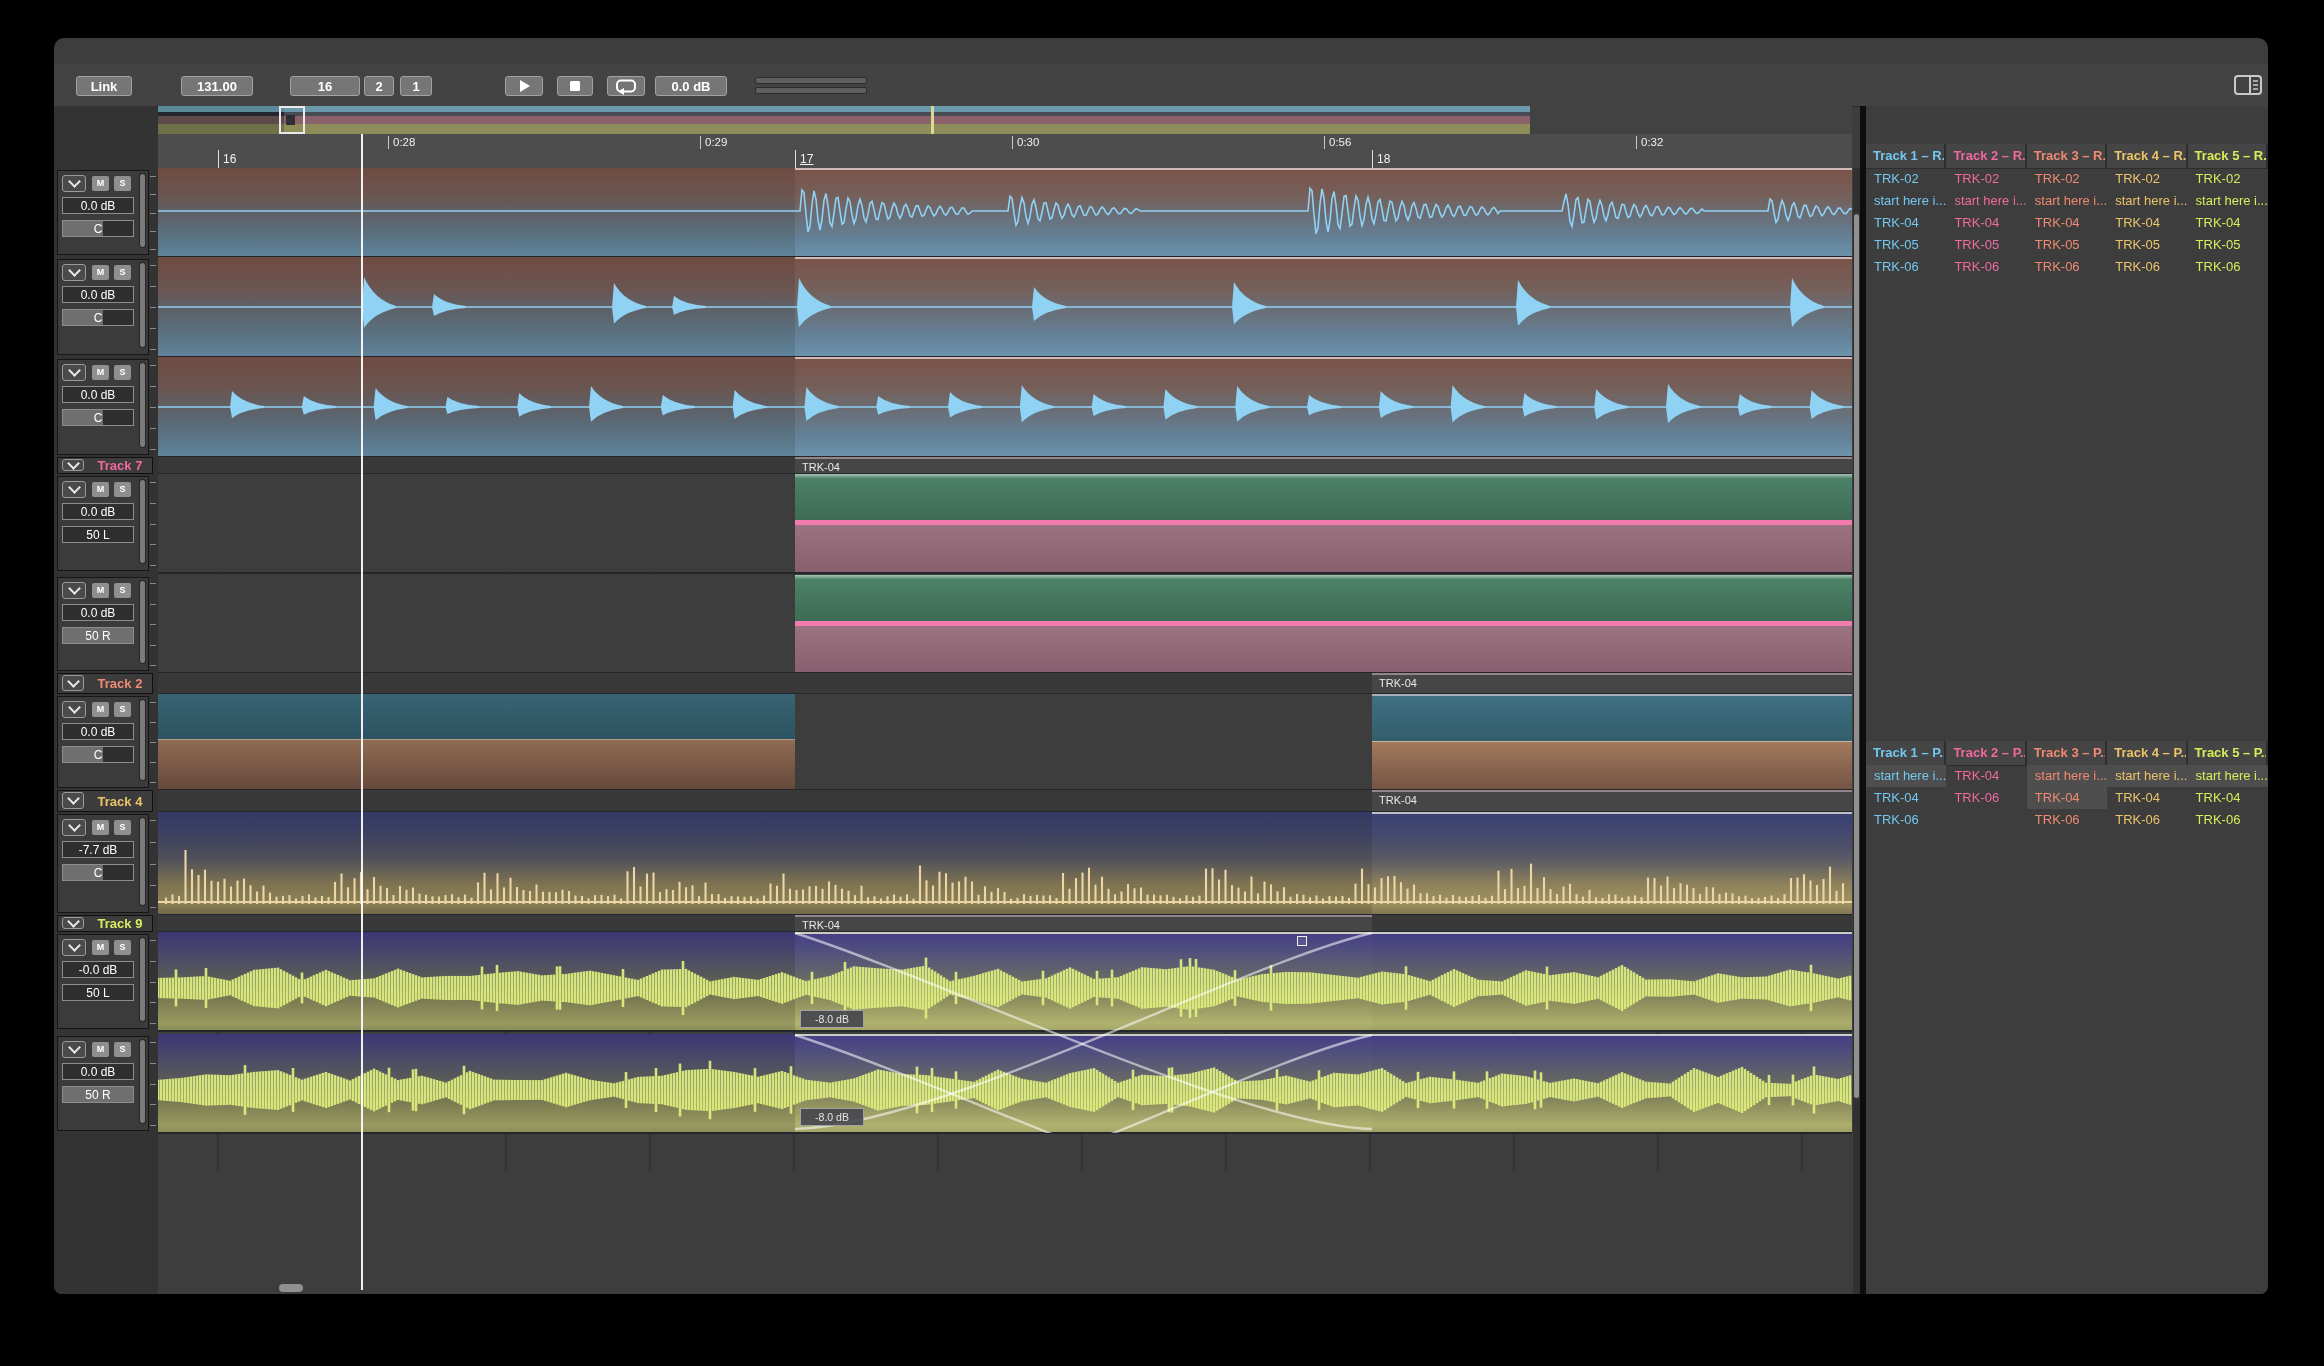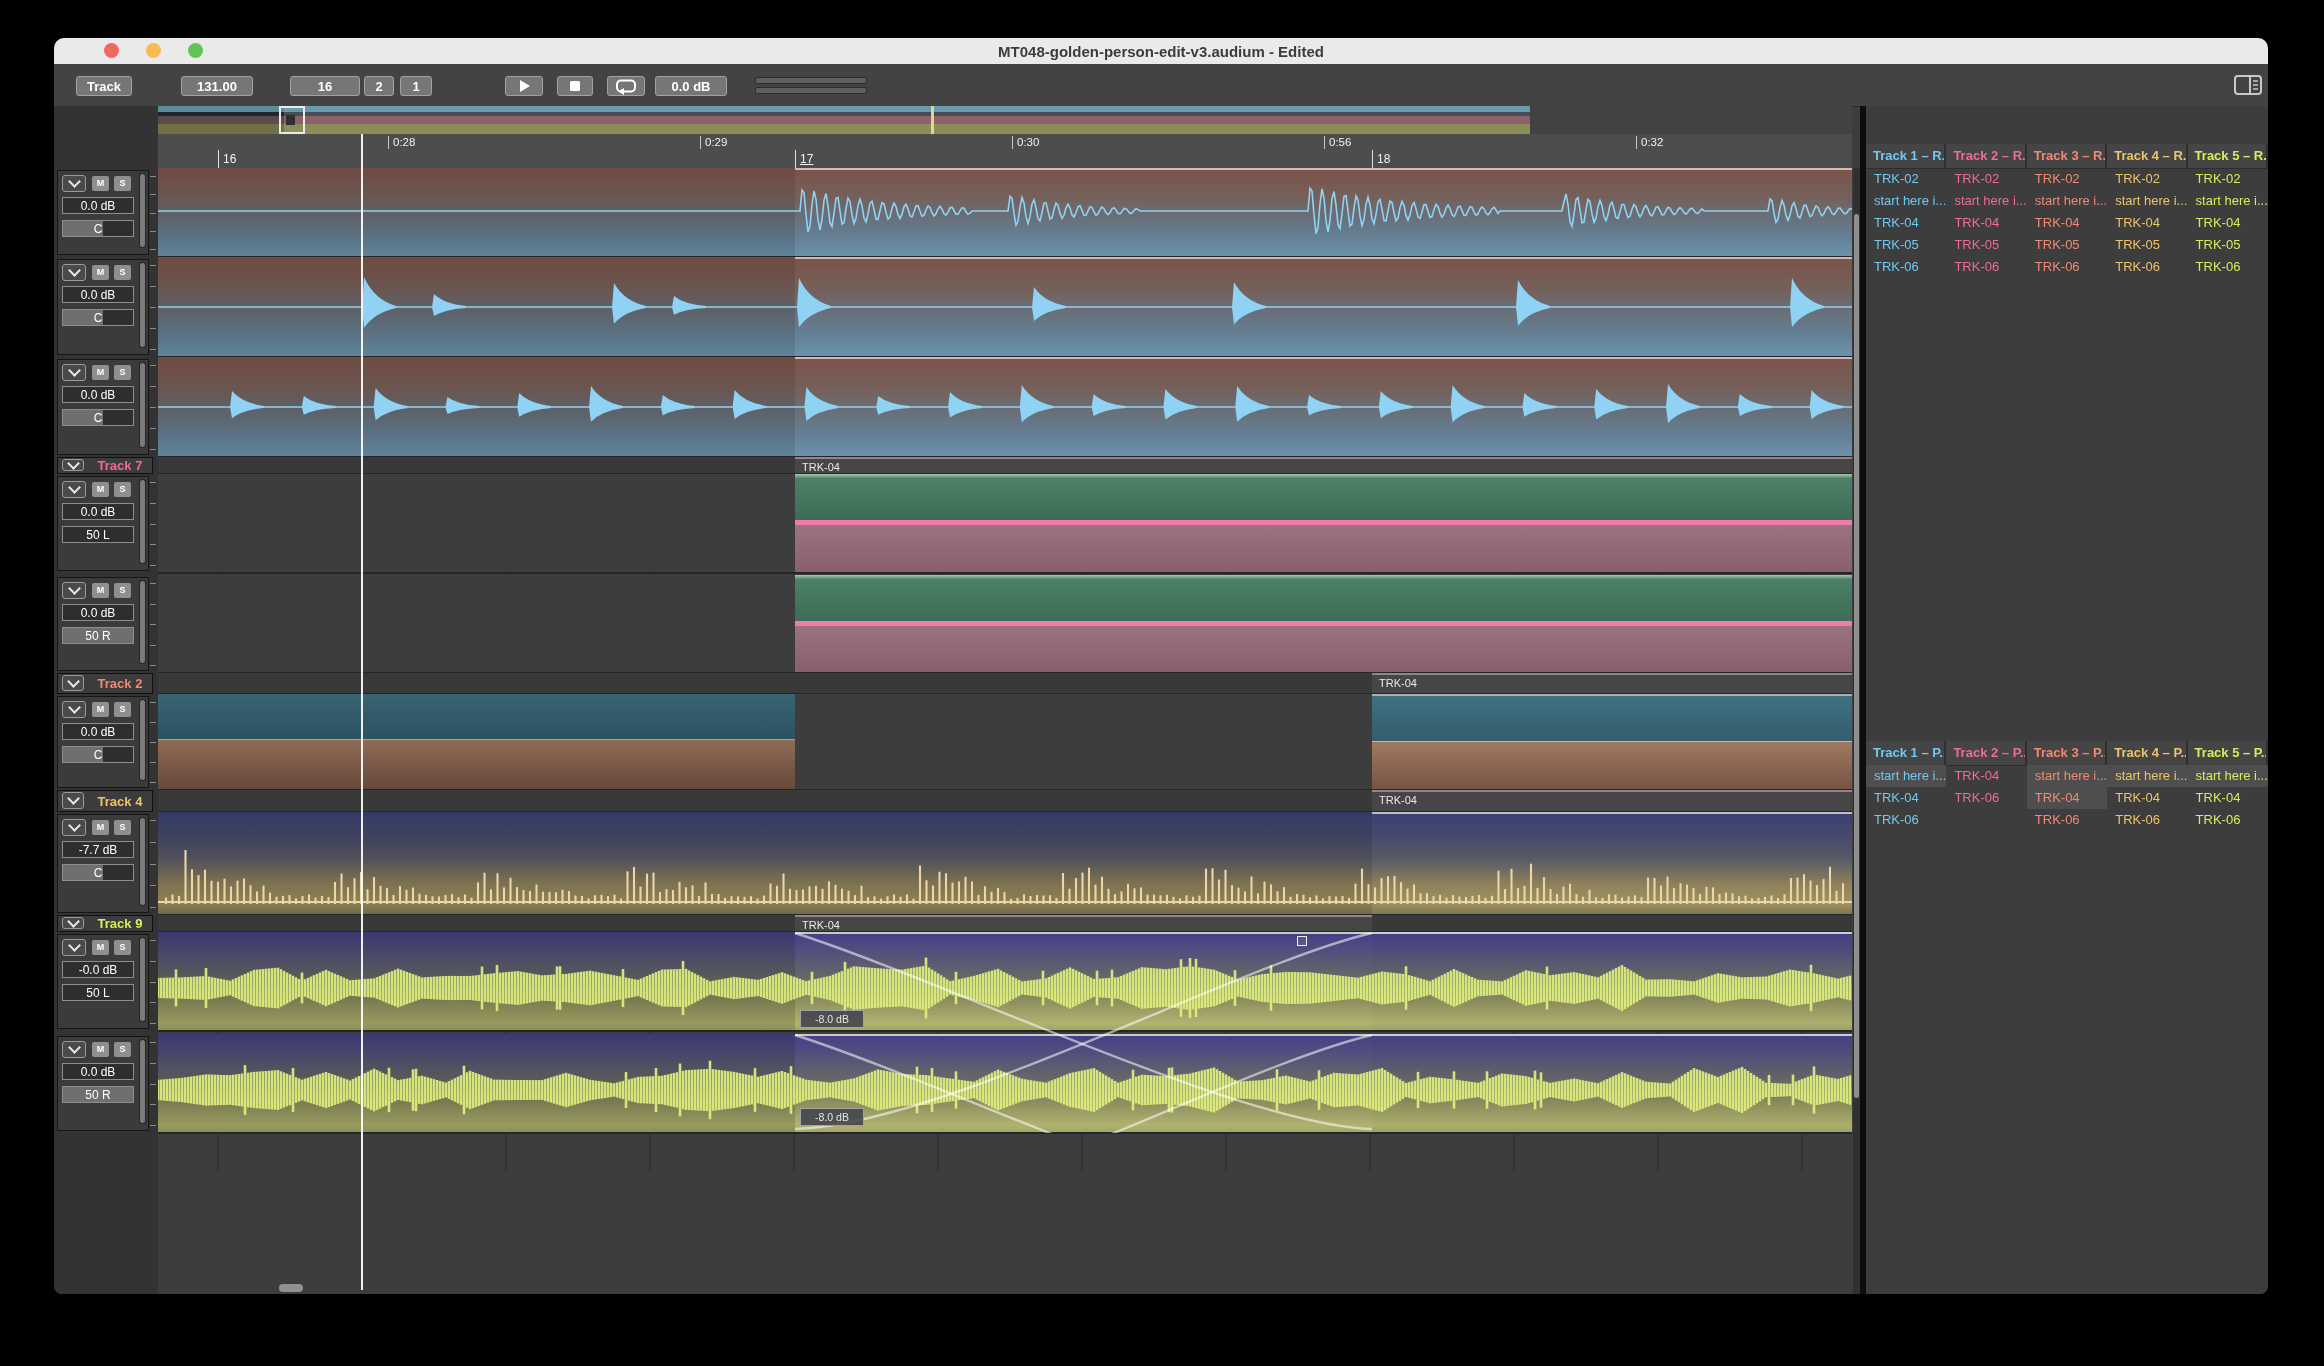--- a/index.html
+++ b/index.html
@@ -87,29 +87,23 @@
   .pitem{position:absolute;height:22px;font-size:13px;line-height:22px;padding-left:8px;white-space:nowrap;
     overflow:hidden;box-sizing:border-box;}
   .pitem.hl{background:#4e4e4e;}
   .icon-svg{display:block;}
 </style>
 </head>
 <body>
 
 <div id="window">
 
-  <div id="titlebar">
-    <div class="tl" id="tl-red" style="background: rgb(238, 106, 95); left: 50px;"></div>
-    <div class="tl" id="tl-yel" style="background: rgb(245, 189, 79); left: 92px;"></div>
-    <div class="tl" id="tl-grn" style="background: rgb(97, 197, 84); left: 134px;"></div>
-    <div id="title">MT048-golden-person-edit-v3.audium - Edited</div>
-  </div>
 
   <div id="toolbar">
-    <div class="tbtn" style="left:22px;width:56px;">Track</div>
+    <div class="tbtn" style="left:22px;width:56px;">Link</div>
     <div class="tbtn" style="left:127px;width:72px;">131.00</div>
     <div class="tbtn" style="left:236px;width:70px;">16</div>
     <div class="tbtn" style="left:310px;width:30px;">2</div>
     <div class="tbtn" style="left:346px;width:32px;">1</div>
     <div class="tbtn" style="left:451px;width:38px;">
       <svg class="icon-svg" width="36" height="18" style="margin:0 auto;">
           <polygon points="14,3 24,9 14,15" fill="#fff"></polygon>
         </svg>
     </div>
     <div class="tbtn" style="left:503px;width:36px;">

